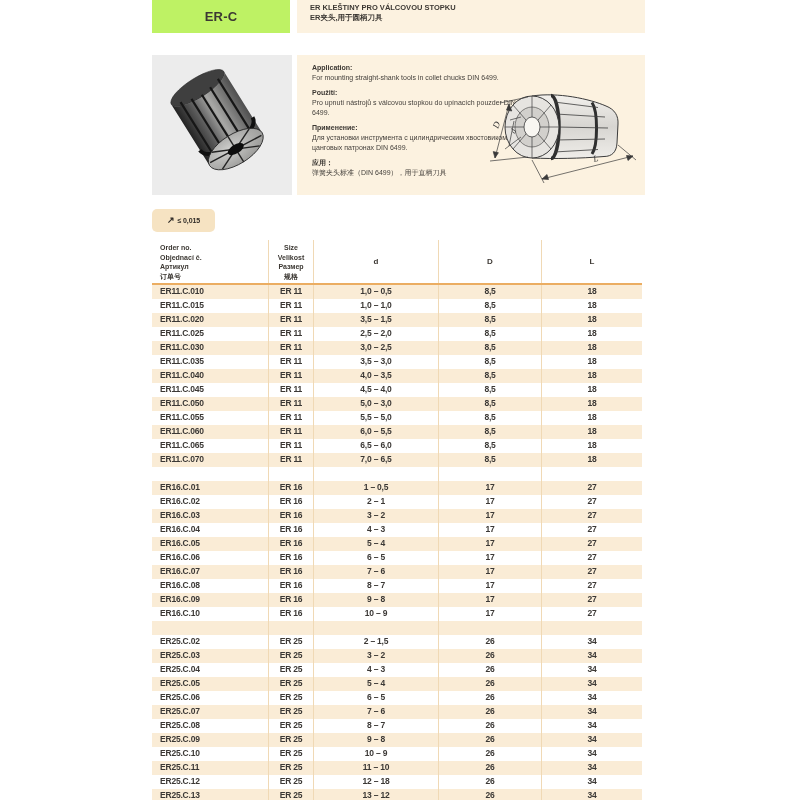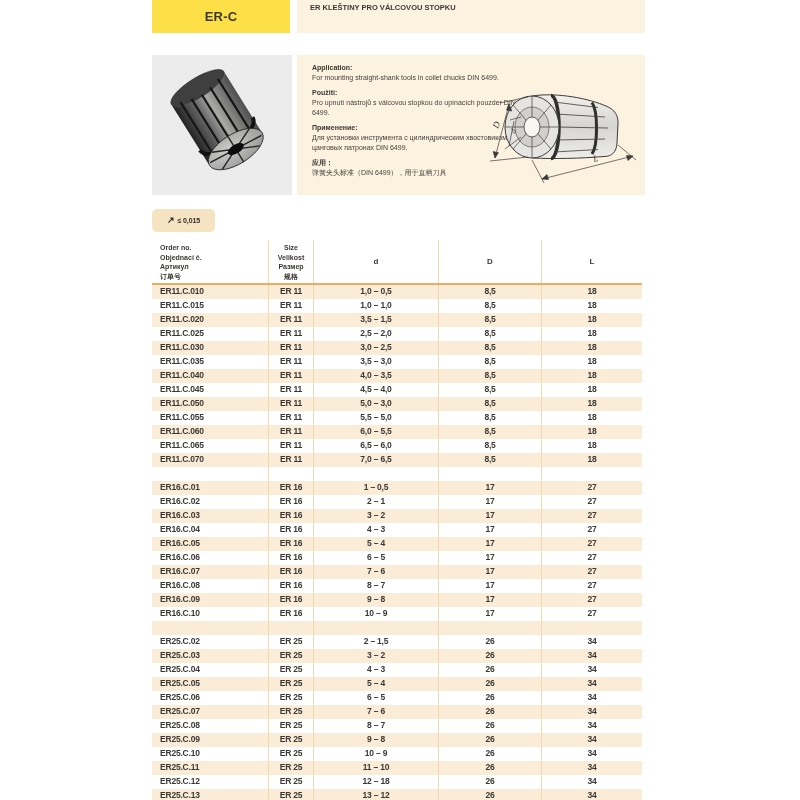--- a/index.html
+++ b/index.html
@@ -1,20 +1,20 @@
 <!DOCTYPE html>
 <html><head>
 <meta charset="utf-8">
 <style>
   html,body{margin:0;padding:0;background:#ffffff;}
   #page{position:relative;width:800px;height:800px;background:#ffffff;overflow:hidden;
         font-family:"Liberation Sans",sans-serif;color:#3b3835;}
 
   
-  .code-box{position:absolute;left:152px;top:0;width:138px;height:33px;background:#fde047;
+  .code-box{position:absolute;left:152px;top:0;width:138px;height:33px;background:#bef264;
             display:flex;align-items:center;justify-content:center;}
   .code-box span{font-size:13px;font-weight:700;color:#3c3833;letter-spacing:.2px;}
   .title-band{position:absolute;left:297px;top:0;width:348px;height:33px;background:#fcf2e0;
               padding:3px 0 0 13px;box-sizing:border-box;}
   .title-band div{font-size:7.5px;font-weight:700;line-height:10px;color:#3c3833;white-space:nowrap;}
 
   
   .photo-panel{position:absolute;left:152px;top:55px;width:140px;height:140px;background:#ececec;}
   .app-panel{position:absolute;left:297px;top:55px;width:348px;height:140px;background:#fcf2e0;}
   .app-text{position:absolute;left:15px;top:8px;width:212px;}
@@ -52,20 +52,21 @@
 </head>
 <body>
 
 <div id="page">
 
   <div class="code-box">
     <span>ER-C</span>
   </div>
   <div class="title-band">
     <div>ER KLEŠTINY PRO VÁLCOVOU STOPKU</div>
+    <div>ER夹头,用于圆柄刀具</div>
   </div>
 
   <div class="photo-panel">
     <svg width="140" height="140" viewBox="0 0 140 140">
       <defs>
         <linearGradient id="pg" x1="0" y1="0" x2="1" y2="0">
           <stop offset="0" stop-color="#232323"></stop>
             <stop offset="0.35" stop-color="#6b6b6b"></stop>
           <stop offset="0.55" stop-color="#a8a8a6"></stop>
             <stop offset="1" stop-color="#4e4e4e"></stop>

